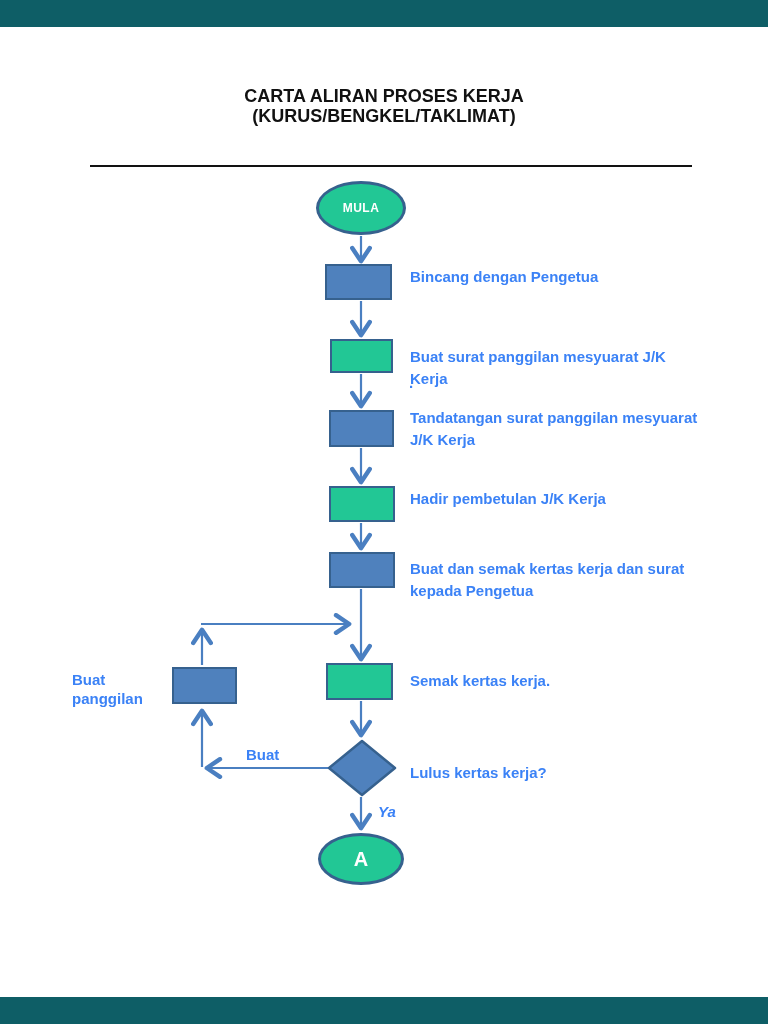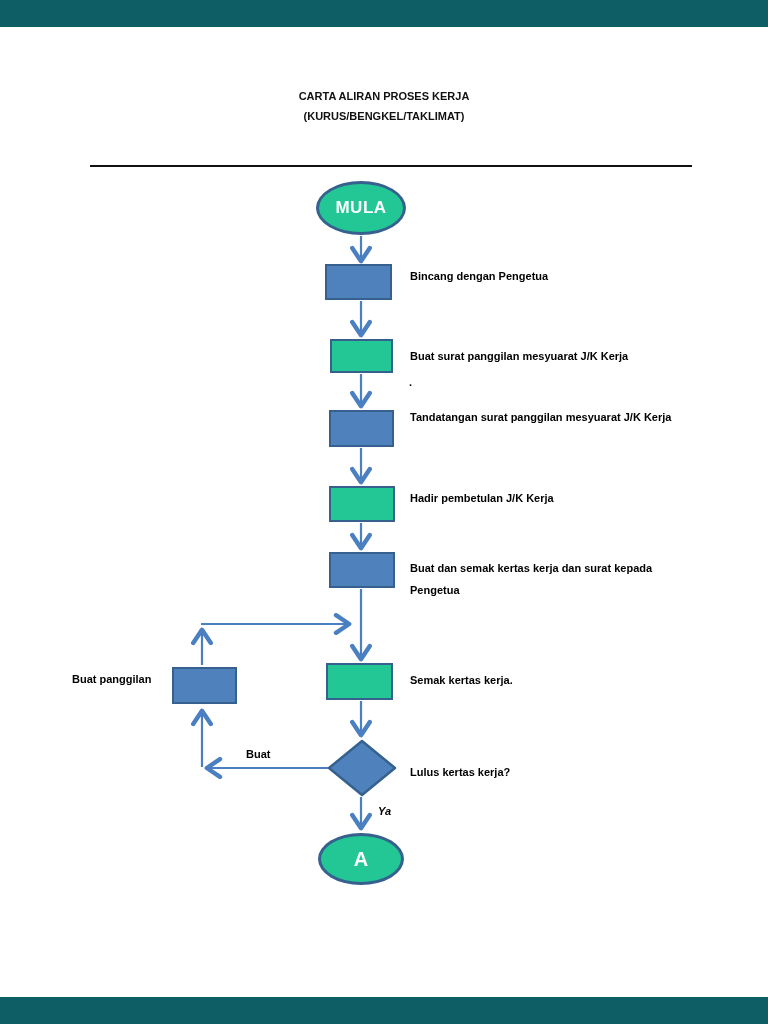--- a/index.html
+++ b/index.html
@@ -8,40 +8,40 @@
     background:#ffffff;
     font-family:"Liberation Sans", sans-serif;
     color:#1f1f1f;
   }
   .frame-bar{position:absolute;left:0;width:768px;height:27px;background:#0e5e66;}
   .frame-bar.top{top:0;}
   .frame-bar.bottom{top:997px;}
 
   .doc-title{
     position:absolute;top:86px;left:0;width:768px;
-    text-align:center;font-weight:bold;font-size:11px;line-height:20px;
+    text-align:center;font-weight:bold;font-size:18px;line-height:20px;
     color:#111;
   }
   .rule{
     position:absolute;top:165px;left:90px;width:602px;height:0;
     border-top:2px solid #121212;
   }
 
   .shape{position:absolute;box-sizing:border-box;border:2.5px solid #36618e;}
   .blue{background:#4f81bd;}
   .green{background:#22c795;}
   .terminator{
     border-radius:50%;border-width:3px;
     display:flex;align-items:center;justify-content:center;
     color:#ffffff;font-weight:bold;
   }
 
   .lbl{
-    position:absolute;font-weight:bold;font-size:11px;line-height:21.5px;
-    color:#000000;white-space:pre-line;
+    position:absolute;font-weight:bold;font-size:15px;line-height:21.5px;
+    color:#3b82f6;white-space:pre-line;
   }
   .step-lbl{left:410px;width:292px;}
 
   svg.connectors{position:absolute;left:0;top:0;}
 </style>
 </head>
 <body>
 
 <div class="frame-bar top"></div>
 <div class="frame-bar bottom"></div>
@@ -68,21 +68,21 @@
     <line x1="202" y1="665" x2="202" y2="632" marker-end="url(#arw)"></line>
     <line x1="201" y1="624" x2="347" y2="624" marker-end="url(#arw)"></line>
     <line x1="361" y1="701" x2="361" y2="733" marker-end="url(#arw)"></line>
     <line x1="328" y1="768" x2="209" y2="768" marker-end="url(#arw)"></line>
     <line x1="202" y1="767" x2="202" y2="713" marker-end="url(#arw)"></line>
     <line x1="361" y1="797" x2="361" y2="826" marker-end="url(#arw)"></line>
   </g>
   <polygon points="329,768 362,741 395,768 362,795" fill="#4f81bd" stroke="#36618e" stroke-width="2.5" stroke-linejoin="round"></polygon>
 </svg>
 
-<div class="shape green terminator" style="left:316px;top:181px;width:90px;height:54px;font-size:17px;letter-spacing:.5px;">
+<div class="shape green terminator" style="left:316px;top:181px;width:90px;height:54px;font-size:12px;letter-spacing:.5px;">
   <span>MULA</span>
 </div>
 
 <div class="shape blue" style="left:325px;top:264px;width:67px;height:36px;"></div>
 <div class="shape green" style="left:330px;top:339px;width:63px;height:34px;"></div>
 <div class="shape blue" style="left:329px;top:410px;width:65px;height:37px;"></div>
 <div class="shape green" style="left:329px;top:486px;width:66px;height:36px;"></div>
 <div class="shape blue" style="left:329px;top:552px;width:66px;height:36px;"></div>
 <div class="shape green" style="left:326px;top:663px;width:67px;height:37px;"></div>
 <div class="shape blue" style="left:172px;top:667px;width:65px;height:37px;"></div>

